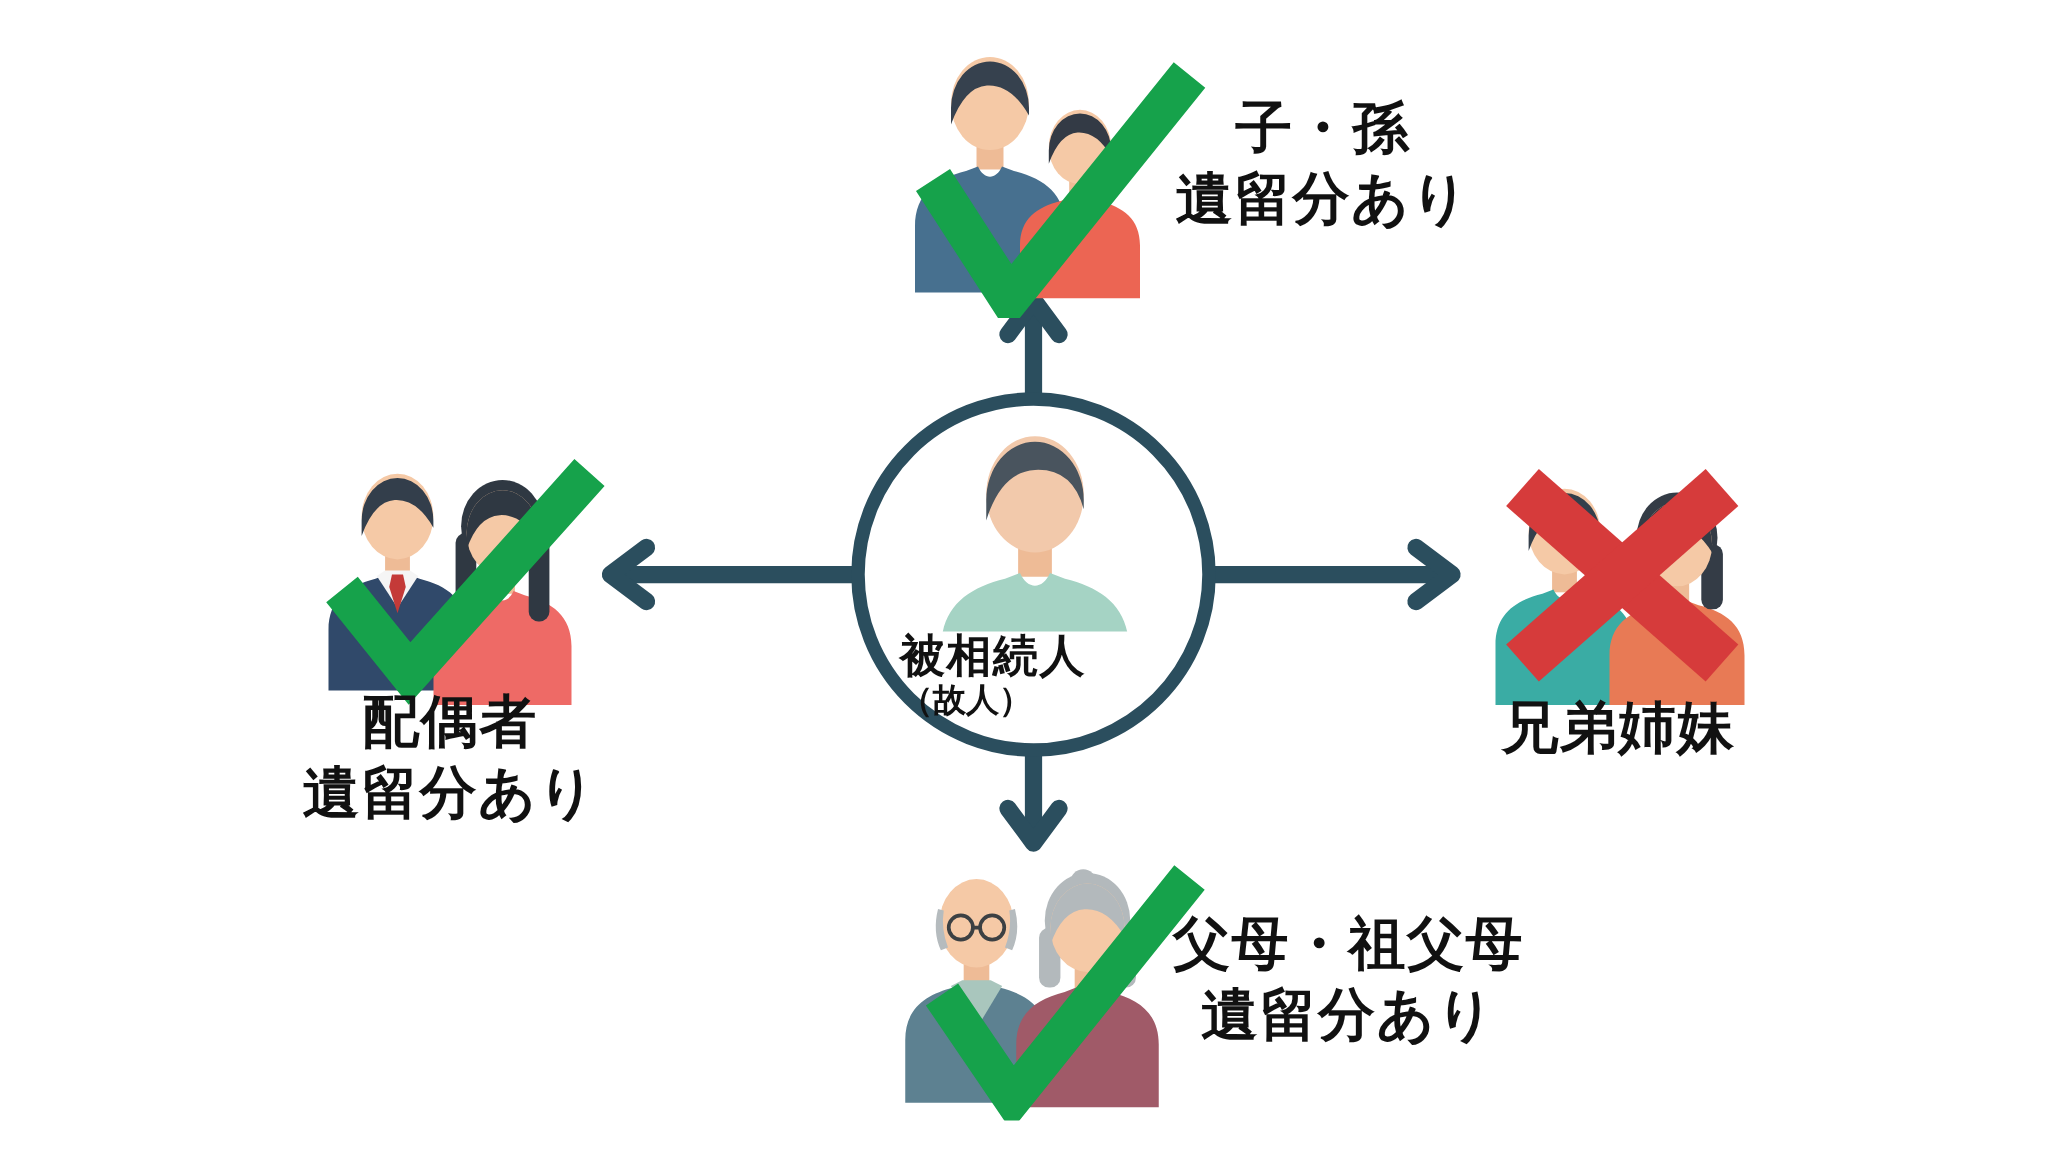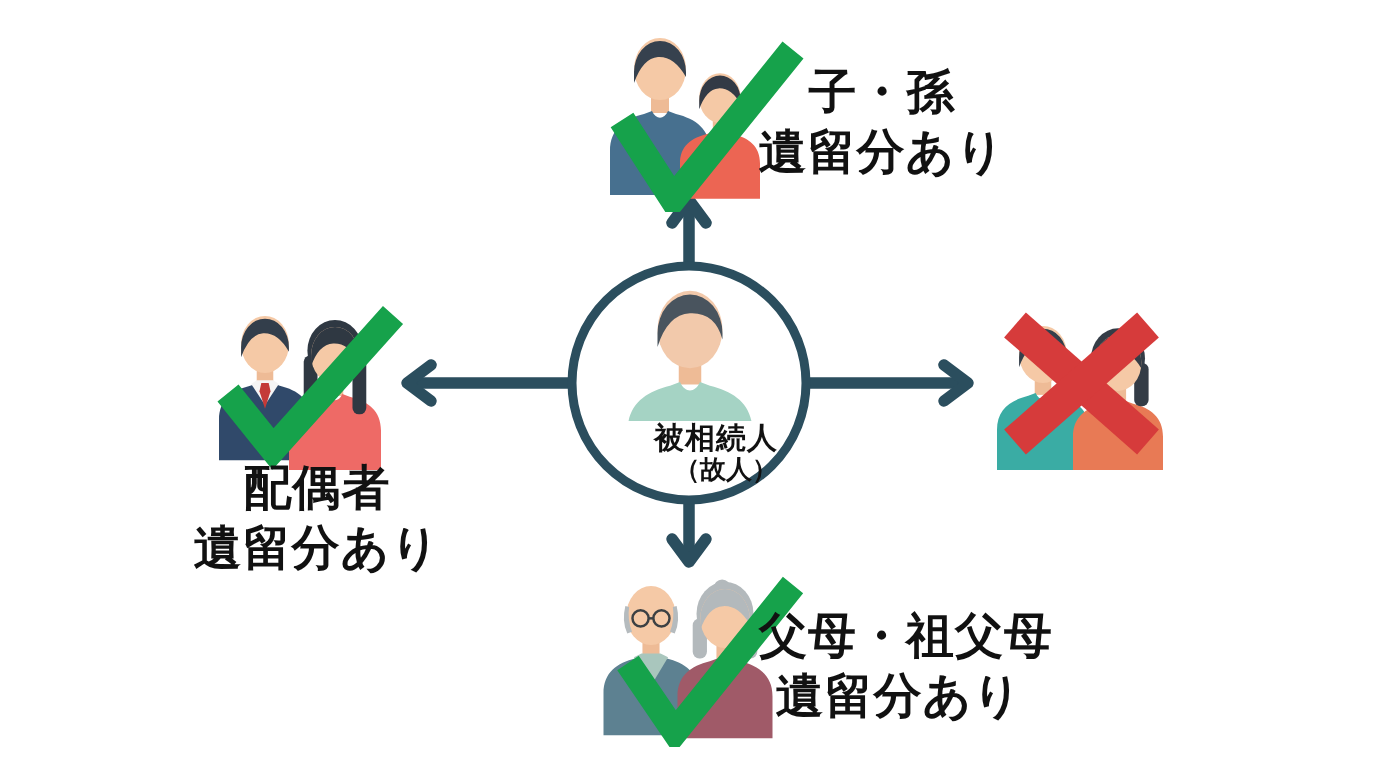--- a/index.html
+++ b/index.html
@@ -18,30 +18,30 @@
     font-family:"DejaVu Sans","Liberation Sans",sans-serif;
   }
   .abs{position:absolute;}
   .label{
     position:absolute;
     text-align:center;
     color:var(--ink);
     font-weight:800;
     line-height:1.24;
   }
-  .label .l1,.label .l2{font-size:48px;letter-spacing:1px;white-space:nowrap;}
+  .label .l1,.label .l2{font-size:38px;letter-spacing:1px;white-space:nowrap;}
   .center-label{
     position:absolute;
-    text-align:right;
+    text-align:left;
     color:var(--ink);
     font-weight:800;
     line-height:1.14;
   }
   .center-label .c1{font-size:30px;letter-spacing:1px;white-space:nowrap;}
-  .center-label .c2{font-size:26px;white-space:nowrap;}
+  .center-label .c2{font-size:22px;white-space:nowrap;}
   svg{display:block;}
 </style>
 </head>
 <body>
 
 <div class="canvas">
 
   <svg class="abs" style="left:0;top:0" width="1376" height="768" viewBox="0 0 1376 768">
     <g stroke="#2b4e5e" stroke-width="11.5" fill="none" stroke-linecap="round" stroke-linejoin="round">
 
@@ -114,21 +114,21 @@
       <ellipse cx="0" cy="-35" rx="30" ry="33.5" fill="#2f3842"></ellipse>
       <path d="M -9,-6 L 9,-6 L 9,14 L -9,14 Z" fill="#eebb96"></path>
       <path d="M -50,96 L -50,52 C -50,30 -36,20 -16,15 L -8,12 C -4,21 4,21 8,12 L 16,15 C 36,20 50,30 50,52 L 50,96 Z" fill="#ee6a66"></path>
       <rect x="-34" y="-30" width="15" height="64" rx="7" fill="#2f3842"></rect>
       <rect x="19" y="-30" width="15" height="64" rx="7" fill="#2f3842"></rect>
       <ellipse cx="0" cy="-30" rx="26" ry="31" fill="#f5c9a6"></ellipse>
       <path d="M -26,-30 A 26,31 0 1 1 26,-30 L 26,-24 Q 14,-44 -2,-43 Q -18,-42 -26,-18 Z" fill="#2f3842"></path>
     </g>
     <polyline points="18,95 63,151 183,17" fill="none" stroke="#16a24b" stroke-width="27" stroke-linecap="butt" stroke-linejoin="miter"></polyline>
   </svg>
-  <div class="label" style="left:192px;top:458px;width:250px">
+  <div class="label" style="left:175px;top:458px;width:250px">
     <div class="l1">配偶者</div>
     <div class="l2">遺留分あり</div>
   </div>
 
   <svg class="abs" style="left:990px;top:308px" width="190" height="162" viewBox="0 0 190 162">
     <g transform="translate(53,74) scale(0.92)">
       <path d="M -9,-6 L 9,-6 L 9,14 L -9,14 Z" fill="#eebb96"></path>
       <ellipse cx="0" cy="-30" rx="26" ry="31" fill="#f5c9a6"></ellipse>
       <path d="M -26,-27 A 26,31 0 1 1 26,-27 L 26,-22 Q 14,-43 -2,-42 Q -17,-41 -26,-16 Z" fill="#343f4b"></path>
       <path d="M -50,96 L -50,52 C -50,30 -36,20 -16,15 L -8,12 C -4,21 4,21 8,12 L 16,15 C 36,20 50,30 50,52 L 50,96 Z" fill="#3aaca4"></path>
@@ -141,20 +141,21 @@
       <rect x="18" y="-30" width="16" height="48" rx="7" fill="#343c46"></rect>
       <ellipse cx="0" cy="-30" rx="26" ry="31" fill="#f5c9a6"></ellipse>
       <path d="M -26,-30 A 26,31 0 1 1 26,-30 L 26,-24 Q 14,-44 -2,-43 Q -18,-42 -26,-18 Z" fill="#343c46"></path>
     </g>
     <g stroke="#d63b3b" stroke-width="33" stroke-linecap="butt">
       <path d="M 25,17 L 158,134"></path>
       <path d="M 158,17 L 25,134"></path>
     </g>
   </svg>
   <div class="label" style="left:954px;top:462px;width:250px">
+    <div class="l1">兄弟姉妹</div>
   </div>
 
   <svg class="abs" style="left:595px;top:575px" width="215" height="172" viewBox="0 0 215 172">
     <g transform="translate(56,69) scale(0.95)">
       <path d="M -9,-6 L 9,-6 L 9,14 L -9,14 Z" fill="#eebb96"></path>
       <ellipse cx="0" cy="-30" rx="26" ry="31" fill="#f5c9a6"></ellipse>
       <path d="M -27,-40 Q -31,-24 -25,-11 L -20,-13 Q -25,-26 -23,-39 Z" fill="#b5bbbe"></path>
       <path d="M 27,-40 Q 31,-24 25,-11 L 20,-13 Q 25,-26 23,-39 Z" fill="#b5bbbe"></path>
       <g stroke="#3c4043" stroke-width="2.6" fill="none">
         <circle cx="-11" cy="-27" r="8.5"></circle>

